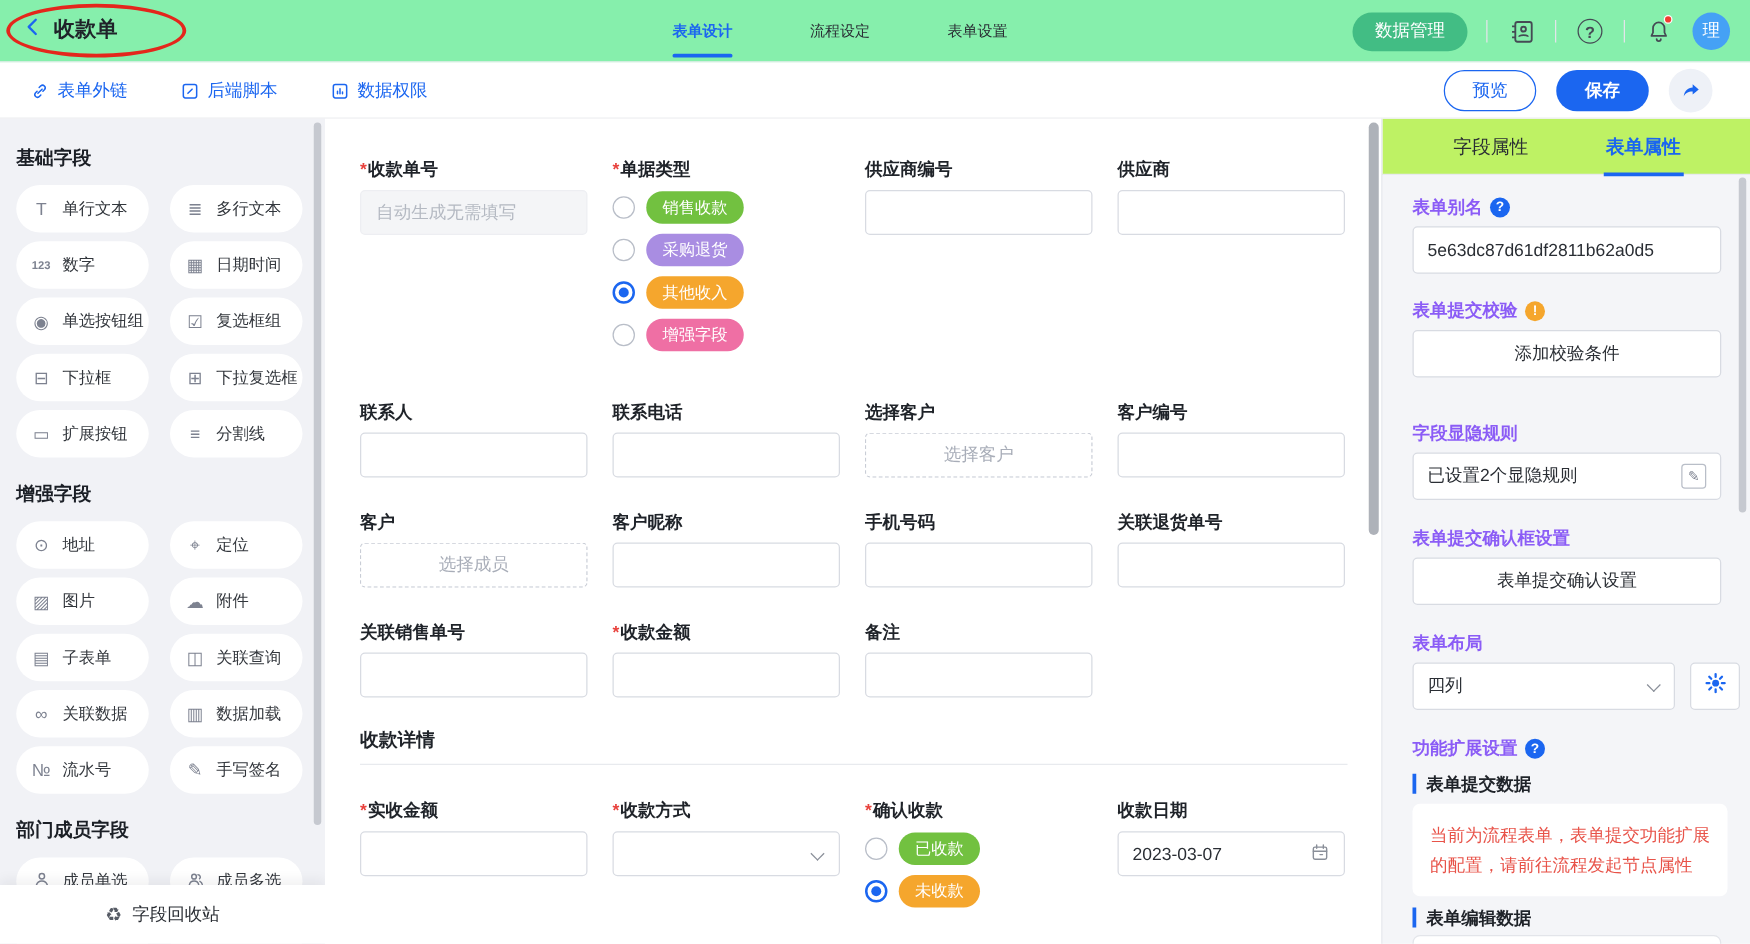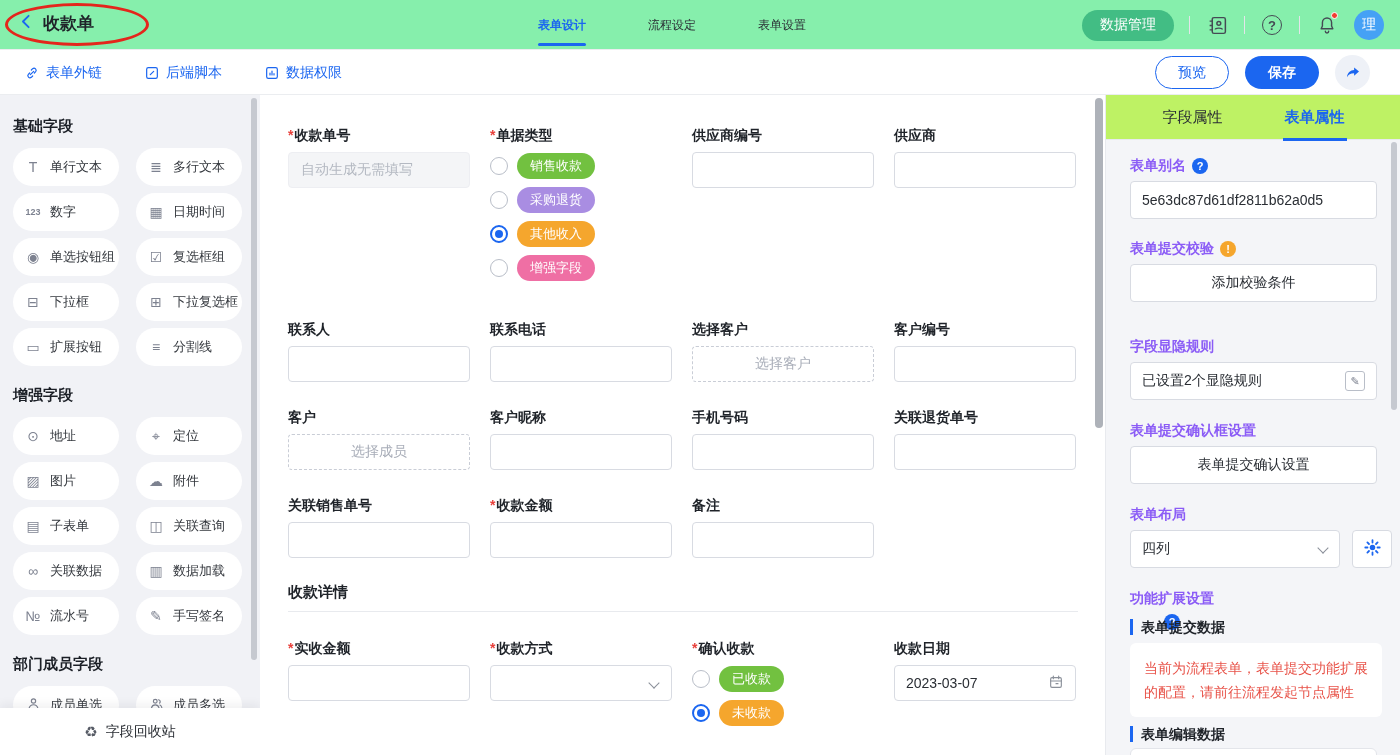--- a/index.html
+++ b/index.html
@@ -479,21 +479,21 @@
   </div>
   <div class="gear-btn" style="top:435px;">
     <span>
       <svg width="17" height="17" viewBox="0 0 16 16">
           <circle cx="8" cy="8" r="2.6" fill="#1b66f0"></circle>
           <path d="M8 1.2v2.1M8 12.7v2.1M1.2 8h2.1M12.7 8h2.1M3.2 3.2l1.5 1.5M11.3 11.3l1.5 1.5M12.8 3.2l-1.5 1.5M4.7 11.3l-1.5 1.5" stroke="#1b66f0" stroke-width="1.7" stroke-linecap="round"></path>
         </svg>
     </span>
   </div>
 
-  <div class="rp-label" style="top:495px;flex-direction:column;">
+  <div class="rp-label" style="top:495px;">
     <span>功能扩展设置</span>
     <span class="badge-q"></span>
   </div>
 
   <div class="blue-head" style="top:524px;">表单提交数据</div>
   <div class="warn-box" style="top:548px;">当前为流程表单，表单提交功能扩展的配置，请前往流程发起节点属性</div>
 
   <div class="blue-head" style="top:631px;">表单编辑数据</div>
   <div class="clip-box" style="top:653px;"></div>
 

